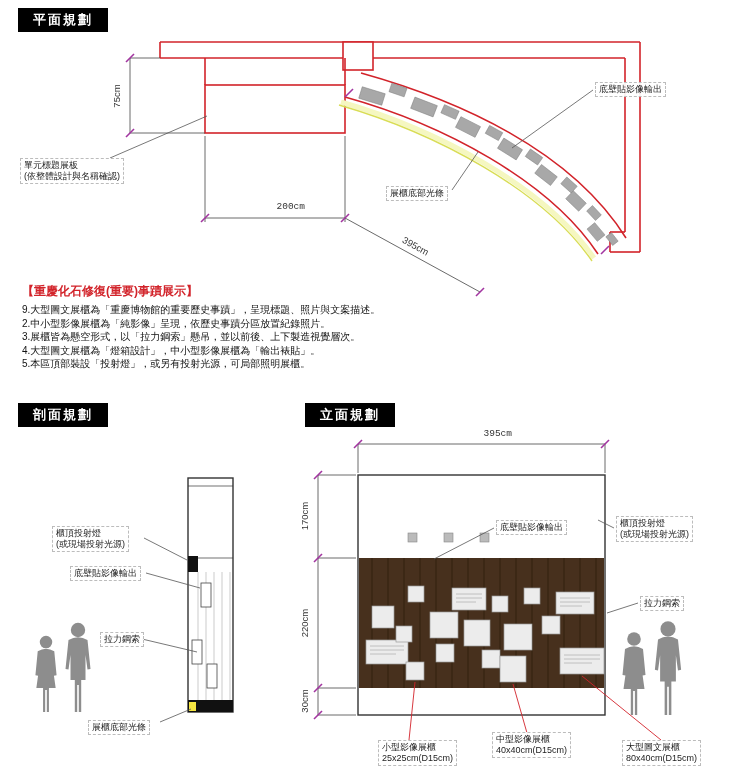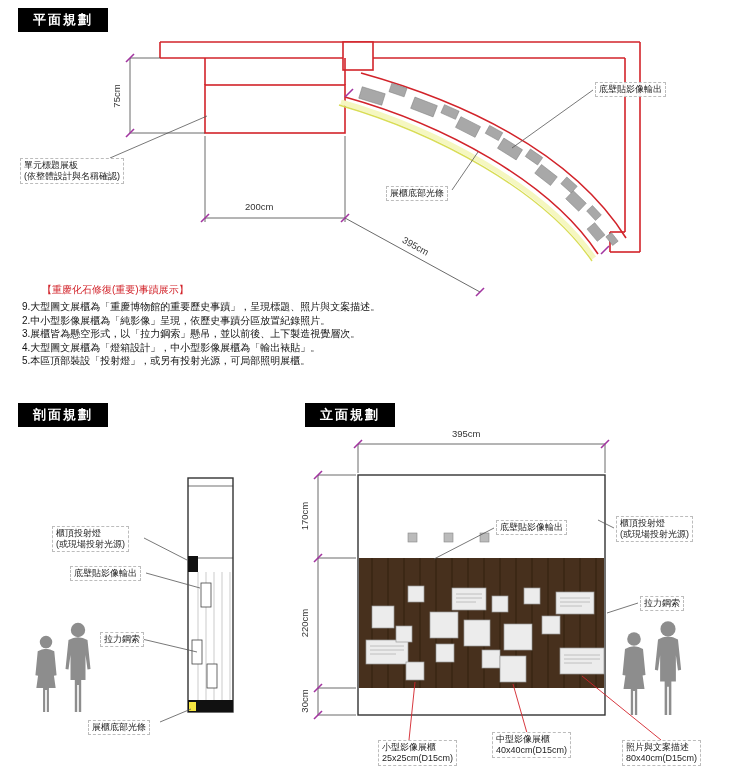--- a/index.html
+++ b/index.html
@@ -4,23 +4,23 @@
 <style>
   html,body{margin:0;padding:0;background:#fff;}
   .stage{position:relative;width:740px;height:780px;background:#fff;overflow:hidden;
          font-family:"Liberation Sans","DejaVu Sans",sans-serif;}
   svg.art{position:absolute;left:0;top:0;}
   .hdr{position:absolute;background:#000;color:#fff;font-size:13px;font-weight:bold;
        padding:3px 15px;letter-spacing:2px;}
   .anno{position:absolute;border:1px dashed #bcbcbc;background:rgba(255,255,255,.92);
         font-size:9px;line-height:11px;color:#222;padding:1px 3px;white-space:nowrap;}
   .anno.center{}
-  .dim{position:absolute;font-size:9.5px;color:#333;text-align:left;}
+  .dim{position:absolute;font-size:9.5px;color:#333;text-align:right;font-family:Liberation Mono, monospace;}
   .notes{position:absolute;left:22px;top:283px;width:530px;}
-  .notes-title{color:#d2232a;font-weight:normal;font-size:10px;margin-bottom:3px;margin-left:20px;}
+  .notes-title{color:#d2232a;font-weight:bold;font-size:12px;margin-bottom:3px;}
   .note-line{font-size:10px;line-height:13.5px;color:#111;}
   .dimtxt{font-size:9.5px;fill:#333;}
 </style>
 </head>
 <body>
 
 <div class="stage">
 
 <svg class="art" width="740" height="780" viewBox="0 0 740 780" xmlns="http://www.w3.org/2000/svg" xmlns:xlink="http://www.w3.org/1999/xlink">
   <defs>
@@ -286,17 +286,17 @@
 <div class="anno" style="left:640px;top:596px;">拉力鋼索</div>
 <div class="anno center" style="left:378px;top:740px;">
   <div>小型影像展櫃</div>
   <div>25x25cm(D15cm)</div>
 </div>
 <div class="anno center" style="left:492px;top:732px;">
   <div>中型影像展櫃</div>
   <div>40x40cm(D15cm)</div>
 </div>
 <div class="anno center" style="left:622px;top:740px;">
-  <div>照片與文案描述</div>
+  <div>大型圖文展櫃</div>
   <div>80x40cm(D15cm)</div>
 </div>
 
 </div>
 
 </body></html>

